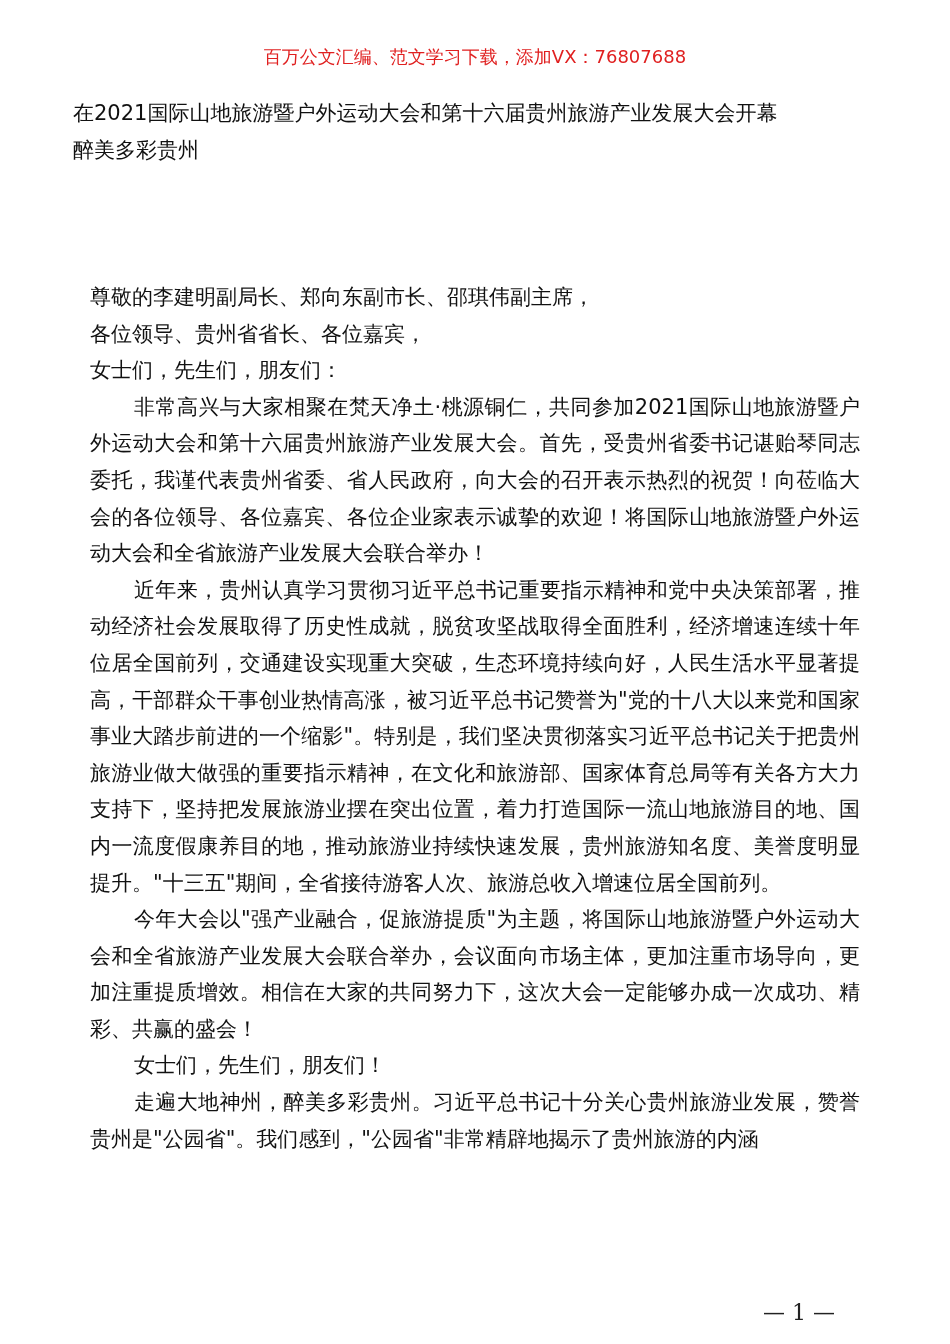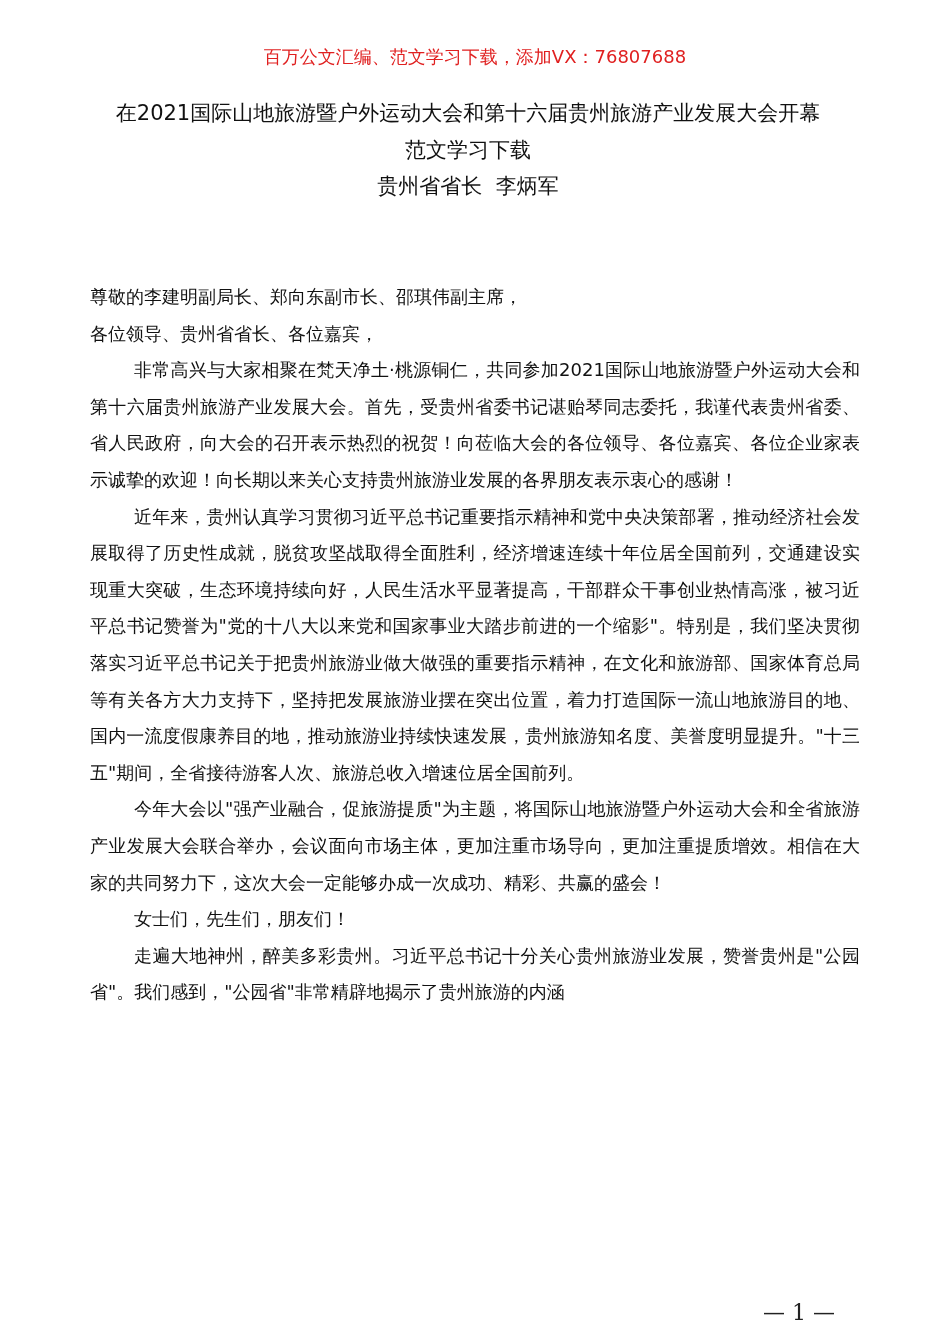--- a/index.html
+++ b/index.html
@@ -1,43 +1,43 @@
 <!DOCTYPE html>
 <html><head>
 <meta charset="utf-8">
 <style>
   html, body { margin: 0; padding: 0; background: #ffffff; }
   body { width: 950px; height: 1344px; position: relative; overflow: hidden;
          font-family: "DejaVu Sans", "Liberation Sans", sans-serif; color: #111111; }
   .watermark { position: absolute; top: 45px; left: 0; width: 950px; text-align: center;
                font-size: 18px; color: #e02020; letter-spacing: 0px; }
-  .title-block { position: absolute; top: 95px; left: 53px; width: 830px; text-align: center;
+  .title-block { position: absolute; top: 95px; left: 73px; width: 830px; 
                  font-size: 21px; line-height: 36.5px; }
   .title-block div { white-space: nowrap; }
   .body { position: absolute; top: 279px; left: 90px; width: 770px;
-          font-size: 18px; line-height: 36.6px; }
+          font-size: 21px; line-height: 36.6px; }
   .body p { margin: 0; text-align: justify; text-align-last: left; }
   .body p.indent { text-indent: 44px; }
   .page-num { position: absolute; top: 1300px; left: 763px; font-size: 22px;
               font-family: "DejaVu Serif", "Liberation Serif", serif; color: #222; white-space: nowrap; }
 </style>
 </head>
 <body>
 
 <div class="watermark">百万公文汇编、范文学习下载，添加VX：76807688</div>
 
 <div class="title-block">
   <div>在2021国际山地旅游暨户外运动大会和第十六届贵州旅游产业发展大会开幕</div>
-  <div>范文学习下载</div>
-  <div style="white-space:pre;">贵州省省长  李炳军</div>
+  <div>醉美多彩贵州</div>
 </div>
 
 <div class="body">
   <p>尊敬的李建明副局长、郑向东副市长、邵琪伟副主席，</p>
   <p>各位领导、贵州省省长、各位嘉宾，</p>
-  <p class="indent">非常高兴与大家相聚在梵天净土·桃源铜仁，共同参加2021国际山地旅游暨户外运动大会和第十六届贵州旅游产业发展大会。首先，受贵州省委书记谌贻琴同志委托，我谨代表贵州省委、省人民政府，向大会的召开表示热烈的祝贺！向莅临大会的各位领导、各位嘉宾、各位企业家表示诚挚的欢迎！向长期以来关心支持贵州旅游业发展的各界朋友表示衷心的感谢！</p>
+  <p>女士们，先生们，朋友们：</p>
+  <p class="indent">非常高兴与大家相聚在梵天净土·桃源铜仁，共同参加2021国际山地旅游暨户外运动大会和第十六届贵州旅游产业发展大会。首先，受贵州省委书记谌贻琴同志委托，我谨代表贵州省委、省人民政府，向大会的召开表示热烈的祝贺！向莅临大会的各位领导、各位嘉宾、各位企业家表示诚挚的欢迎！将国际山地旅游暨户外运动大会和全省旅游产业发展大会联合举办！</p>
   <p class="indent">近年来，贵州认真学习贯彻习近平总书记重要指示精神和党中央决策部署，推动经济社会发展取得了历史性成就，脱贫攻坚战取得全面胜利，经济增速连续十年位居全国前列，交通建设实现重大突破，生态环境持续向好，人民生活水平显著提高，干部群众干事创业热情高涨，被习近平总书记赞誉为"党的十八大以来党和国家事业大踏步前进的一个缩影"。特别是，我们坚决贯彻落实习近平总书记关于把贵州旅游业做大做强的重要指示精神，在文化和旅游部、国家体育总局等有关各方大力支持下，坚持把发展旅游业摆在突出位置，着力打造国际一流山地旅游目的地、国内一流度假康养目的地，推动旅游业持续快速发展，贵州旅游知名度、美誉度明显提升。"十三五"期间，全省接待游客人次、旅游总收入增速位居全国前列。</p>
   <p class="indent">今年大会以"强产业融合，促旅游提质"为主题，将国际山地旅游暨户外运动大会和全省旅游产业发展大会联合举办，会议面向市场主体，更加注重市场导向，更加注重提质增效。相信在大家的共同努力下，这次大会一定能够办成一次成功、精彩、共赢的盛会！</p>
   <p class="indent">女士们，先生们，朋友们！</p>
   <p class="indent">走遍大地神州，醉美多彩贵州。习近平总书记十分关心贵州旅游业发展，赞誉贵州是"公园省"。我们感到，"公园省"非常精辟地揭示了贵州旅游的内涵</p>
 </div>
 
 <div class="page-num">— 1 —</div>
 
 </body></html>

